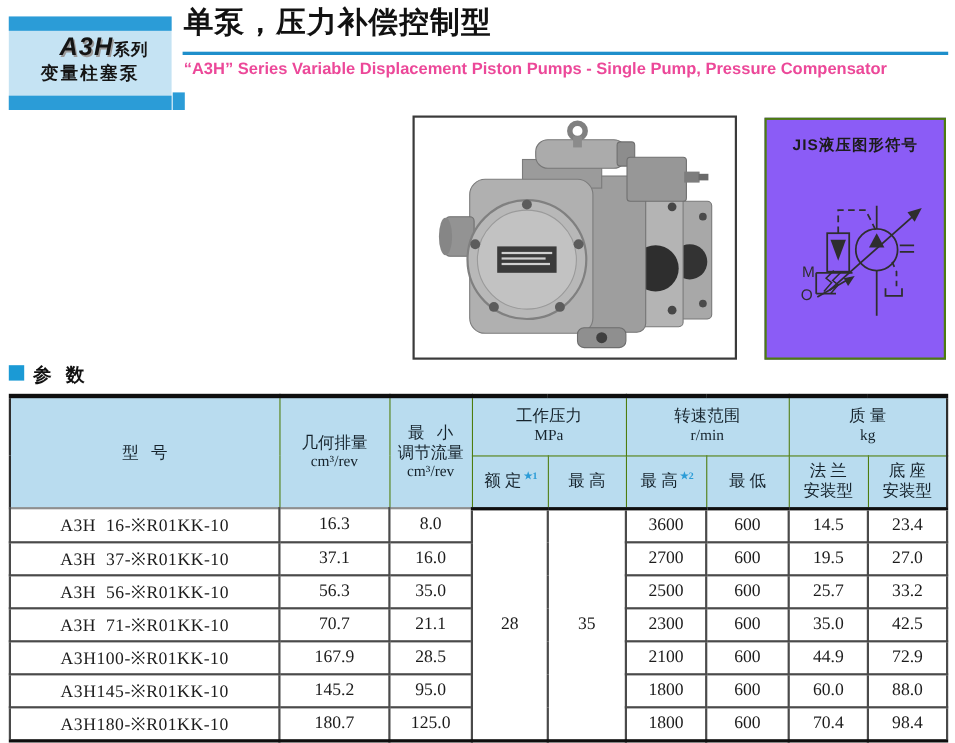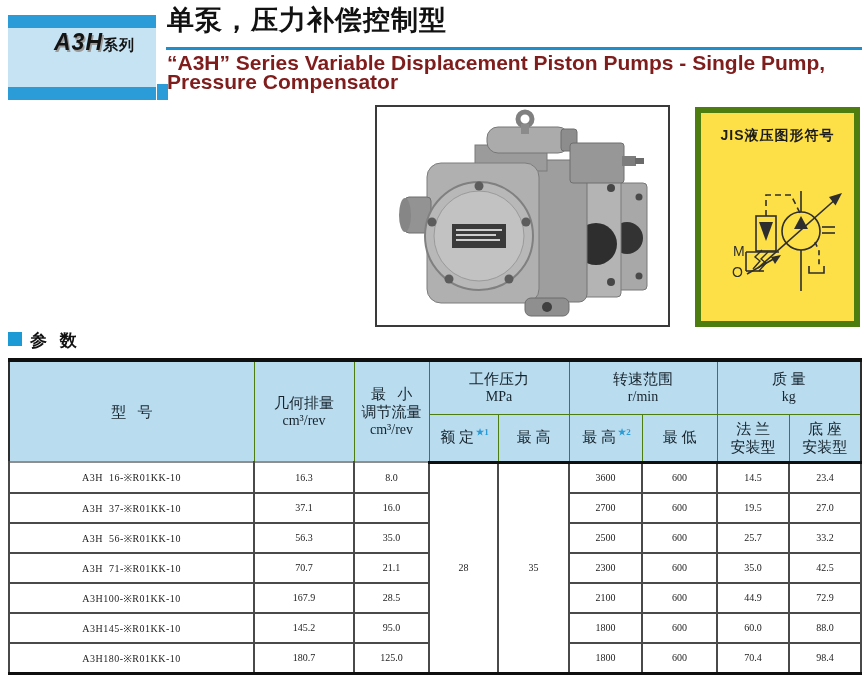--- a/index.html
+++ b/index.html
@@ -13,56 +13,57 @@
   .logo-bar.top{top:0;}
   .logo-bar.bottom{bottom:0;}
   .logo-accent{position:absolute;left:157px;top:84px;width:11px;height:16px;background:#2b9cd7;}
   .logo-text{position:absolute;left:0;top:15px;width:100%;text-align:center;line-height:24px;}
   .logo-main{font-family:Liberation Sans, sans-serif;font-weight:bold;font-style:italic;
     font-size:23px;letter-spacing:1px;color:#141414;text-shadow:1.5px 1.5px 0 #9a9a9a;padding-left:25px;}
   .logo-suffix{font-size:15px;font-weight:bold;font-style:normal;color:#141414;letter-spacing:1px;text-shadow:none;}
   .logo-sub{font-size:16px;font-weight:bold;letter-spacing:2px;color:#141414;line-height:20px;}
   .page-title{position:absolute;left:167px;top:2px;font-size:27px;font-weight:bold;color:#111;letter-spacing:1px;}
   .title-underline{position:absolute;left:166px;top:47px;width:696px;height:3px;background:#1e8fcb;}
-  .page-subtitle{position:absolute;left:167px;top:53px;width:700px;font-size:21px;font-weight:bold;color:#7f1d1d;line-height:19px;}
+  .page-subtitle{position:absolute;left:167px;top:53px;width:700px;font-size:15px;font-weight:bold;color:#ec4899;line-height:19px;}
   
   .photo-box{position:absolute;left:375px;top:105px;width:295px;height:222px;border:2px solid #3a3a3a;background:#fff;box-sizing:border-box;}
-  .jis-box{position:absolute;left:695px;top:107px;width:165px;height:220px;border:6px solid #4d7c0f;background:#fde047;box-sizing:border-box;}
+  .jis-box{position:absolute;left:695px;top:107px;width:165px;height:220px;border:2px solid #4d7c0f;background:#8b5cf6;box-sizing:border-box;}
   .jis-title{position:absolute;left:0;top:14px;width:100%;text-align:center;font-size:14px;font-weight:bold;color:#1c1c1c;letter-spacing:1px;}
   .jis-svg{position:absolute;left:0;top:0;}
   
   .section-heading{position:absolute;left:8px;top:329px;height:20px;}
   .section-bullet{position:absolute;left:0;top:3px;width:14px;height:14px;background:#1b9ad5;}
   .section-label{position:absolute;left:22px;top:0;font-size:17px;font-weight:bold;letter-spacing:4px;color:#111;white-space:pre;}
   
   .table-wrap{position:absolute;left:8px;top:358px;}
   table.params{border-collapse:collapse;table-layout:fixed;width:852px;
     border-left:2px solid #2e2e2e;border-right:2px solid #2e2e2e;
     border-top:4px solid #0f0f0f;border-bottom:4px solid #0f0f0f;}
   table.params th{background:#b9dcef;border:1px solid #4d7c0f;font-weight:normal;
     font-family:"Liberation Serif", serif;font-size:15px;color:#16232c;padding:0;}
   table.params tr.hdr-top{height:54px;}
   table.params tr.hdr-sub{height:48px;}
   table.params tr.hdr-sub th{border-bottom:3px solid #0f0f0f;}
   table.params td{border:2px solid #4a4a4a;border-top:2px solid #8f8f8f;height:28px;
-    text-align:center;font-family:"Liberation Serif", serif;font-size:10px;color:#1c1c1c;padding:0;}
+    text-align:center;font-family:"Liberation Serif", serif;font-size:16px;color:#1c1c1c;padding:0;}
   .hline{line-height:18px;white-space:pre;}
   .unit{font-size:14px;letter-spacing:0;}
   sup.note{color:#2b9cd7;font-size:9px;font-weight:bold;position:relative;top:-1px;left:2px;}
   .model-cell{white-space:pre;letter-spacing:0.5px;}
   .merged-cell{font-size:15px;}
 </style>
 </head>
 <body>
 
 <div class="logo-box">
   <div class="logo-bar top"></div>
   <div class="logo-bar bottom"></div>
   <div class="logo-text">
     <div class="logo-main"><span>A3H</span><span class="logo-suffix">系列</span></div>
+    <div class="logo-sub">变量柱塞泵</div>
   </div>
 </div>
 <div class="logo-accent"></div>
 
 <div class="page-title">单泵，压力补偿控制型</div>
 <div class="title-underline"></div>
 <div class="page-subtitle">
   <div>“A3H” Series Variable Displacement Piston Pumps - Single Pump, Pressure Compensator</div>
 </div>
 

